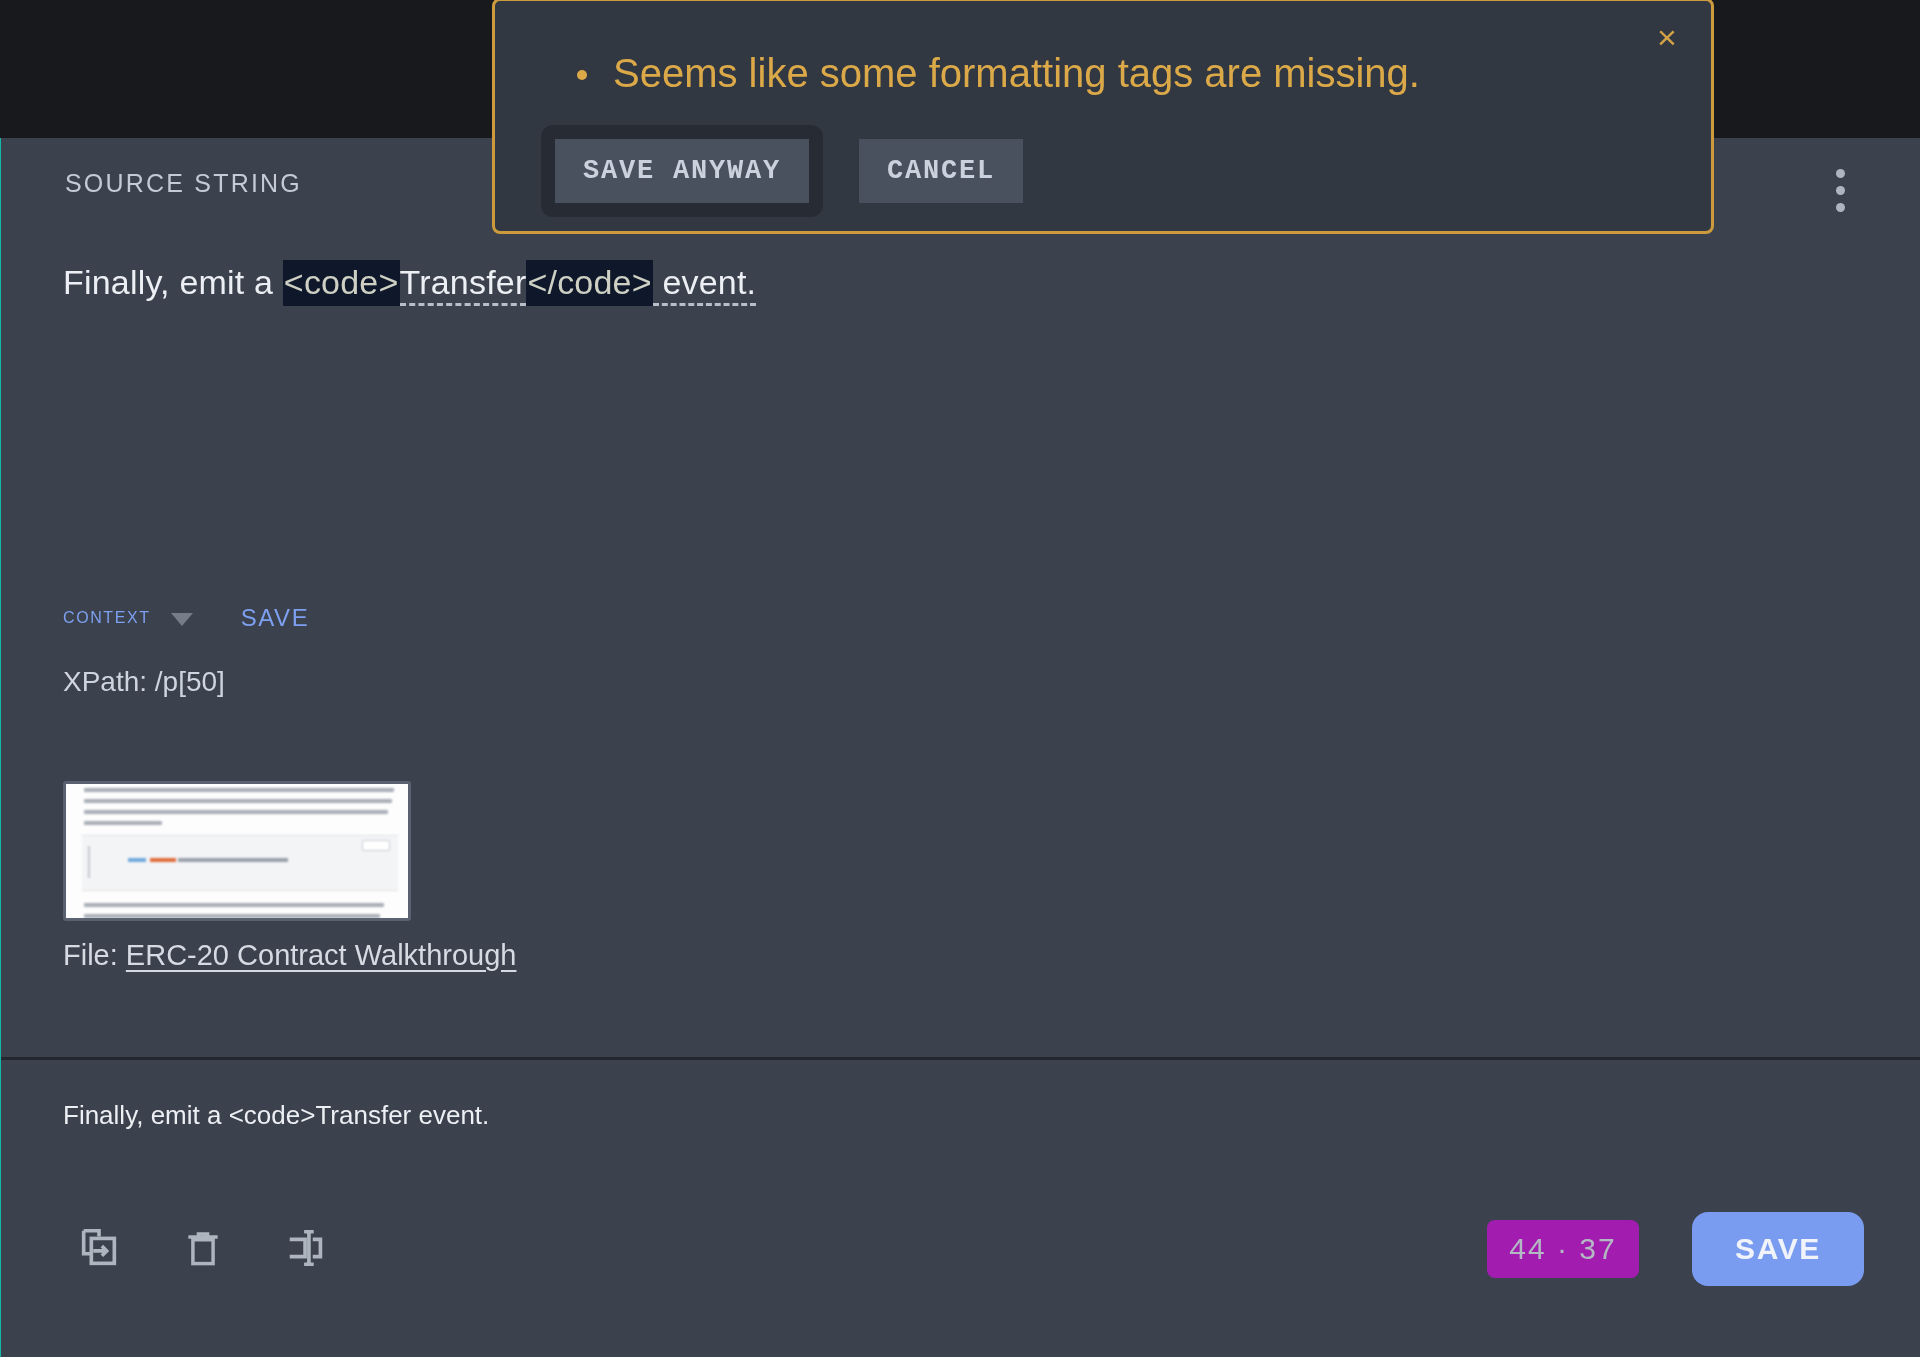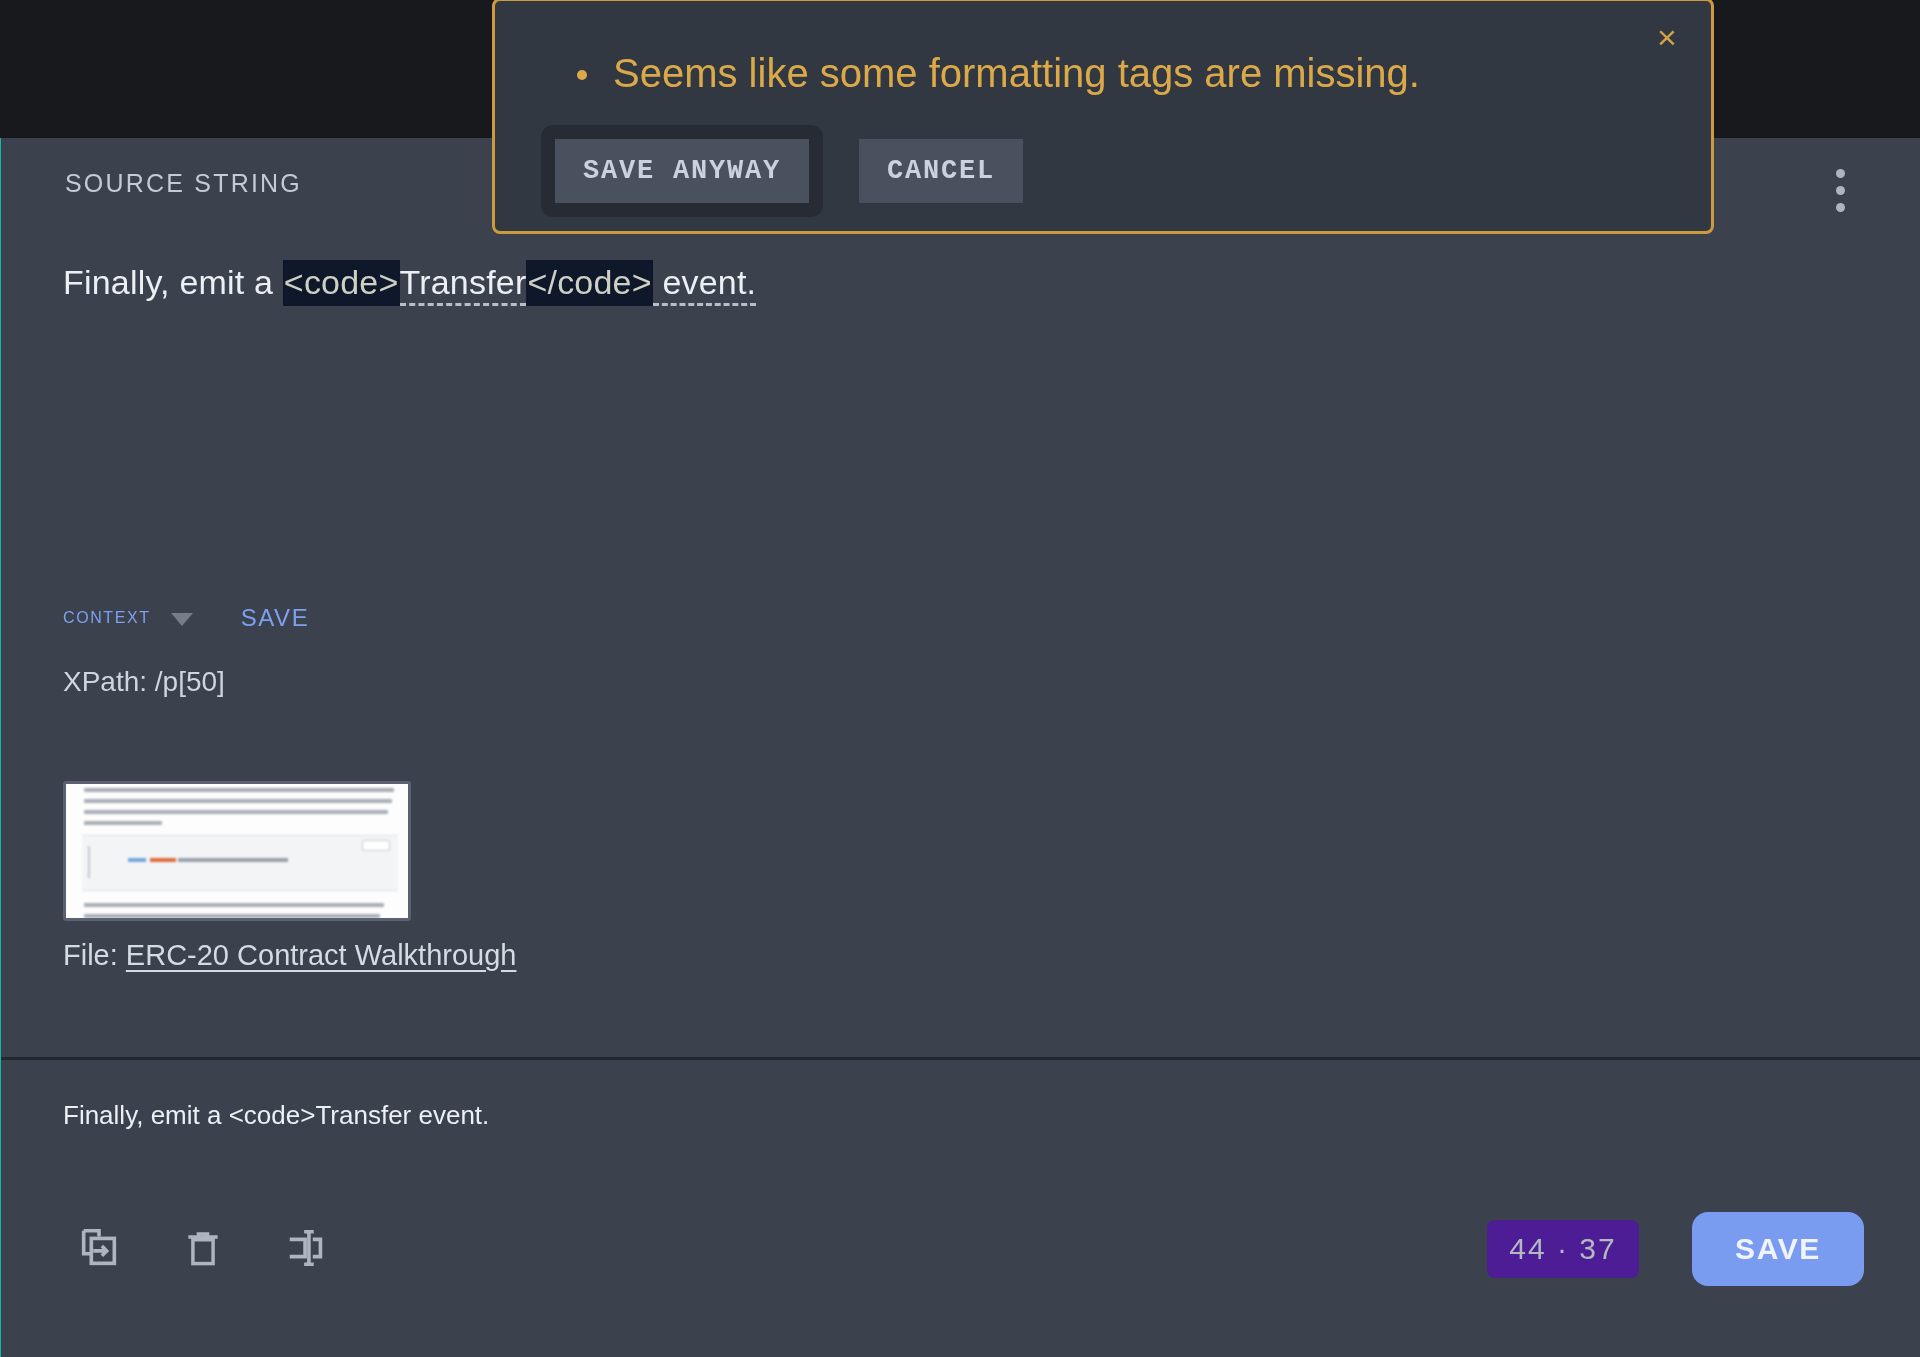--- a/index.html
+++ b/index.html
@@ -224,21 +224,21 @@
     cursor: pointer;
   }
   .tool-icon svg { display: block; }
 
   .count-badge {
     position: absolute;
     right: 281px; top: 28px;
     height: 58px;
     min-width: 152px;
     padding: 0 22px;
-    background: #4c1d95;
+    background: #a21caf;
     border-radius: 8px;
     display: flex; align-items: center; justify-content: center;
     font-size: 30px;
     color: #b3b9c3;
     letter-spacing: 2px;
   }
   .save-button {
     position: absolute;
     right: 56px; top: 20px;
     width: 172px; height: 74px;

